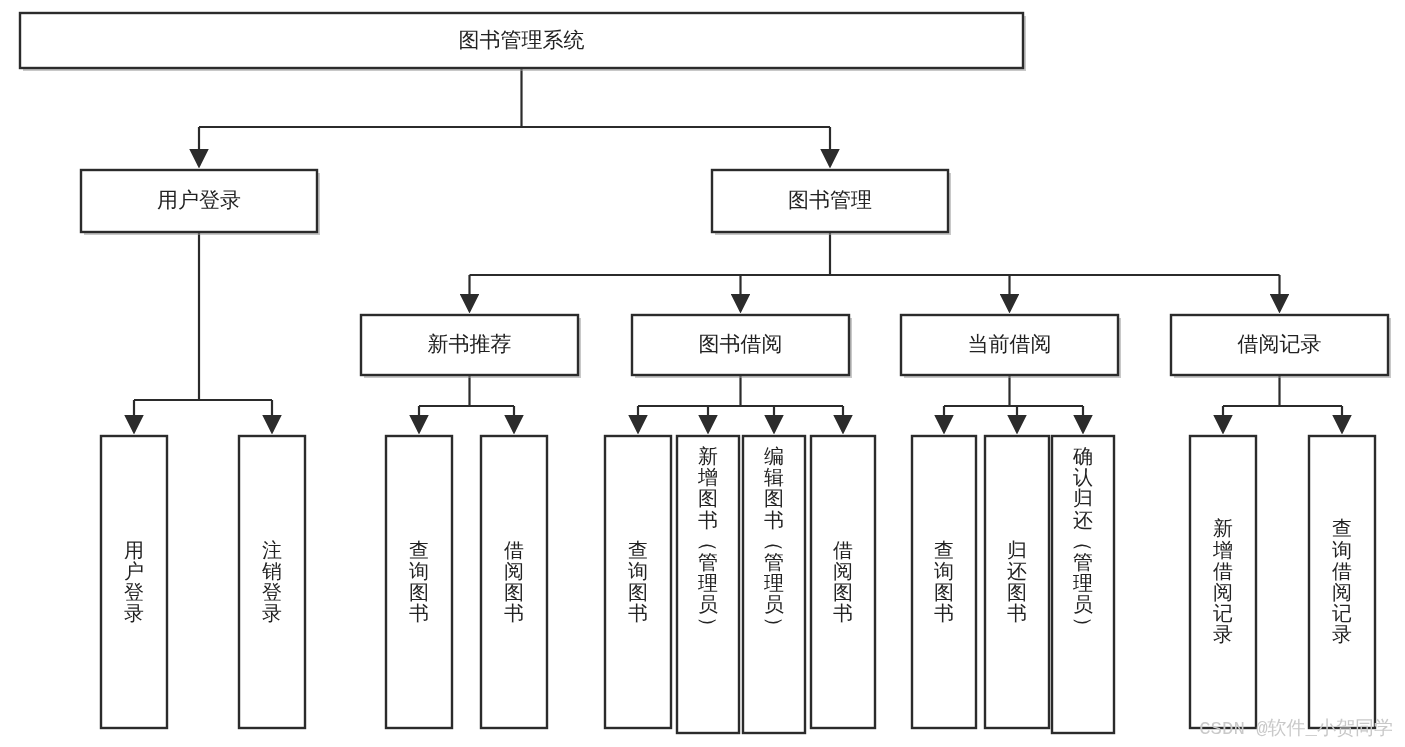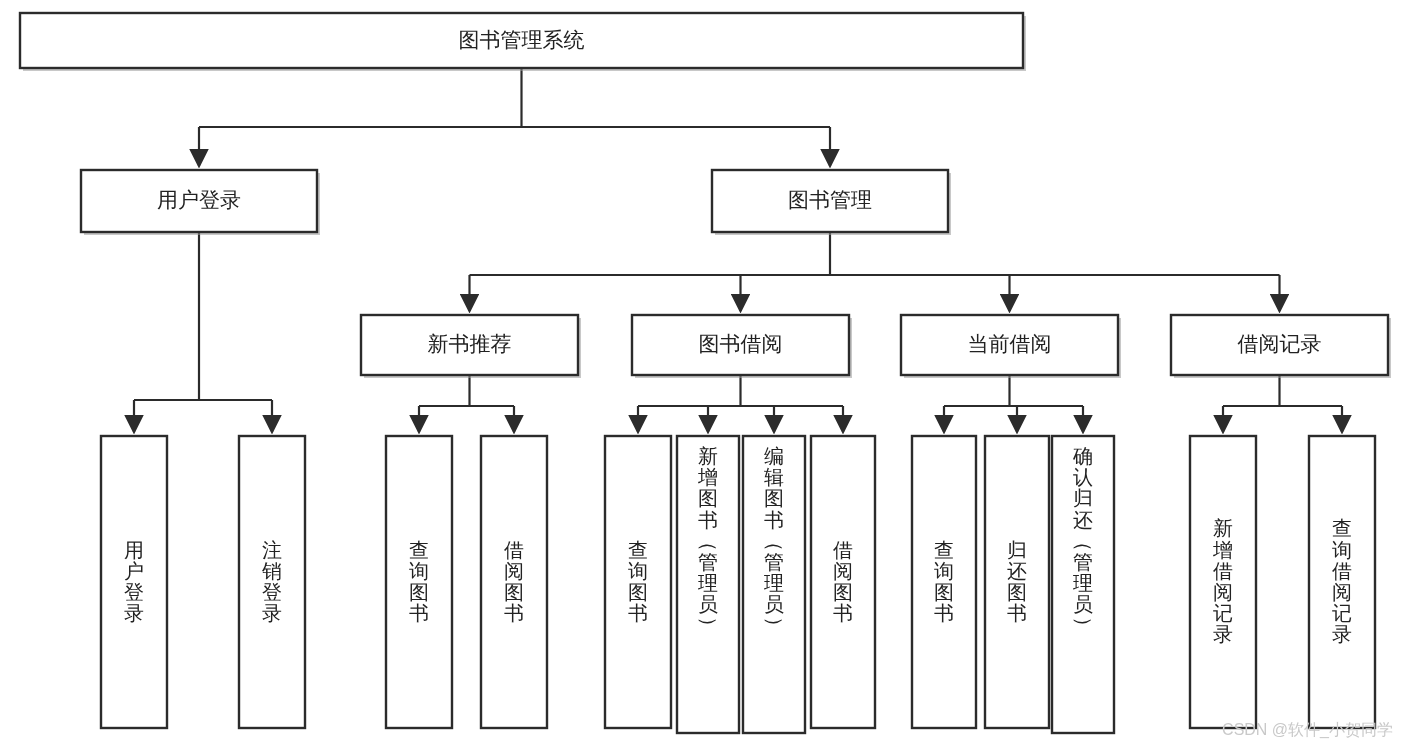--- a/index.html
+++ b/index.html
@@ -68,22 +68,22 @@
     display: block;
     text-align: center;
   }
   .vtext-wrap span.rot {
     transform: rotate(90deg);
   }
   .watermark {
     position: absolute;
     right: 12px;
     bottom: 6px;
-    font-family: Liberation Sans, sans-serif;
-    font-size: 16px;
+    font-family: Liberation Mono, monospace;
+    font-size: 19px;
     color: #c9c9c9;
     white-space: nowrap;
     pointer-events: none;
   }
 </style>
 </head>
 <body>
 
 <div id="diagram-root">
 

